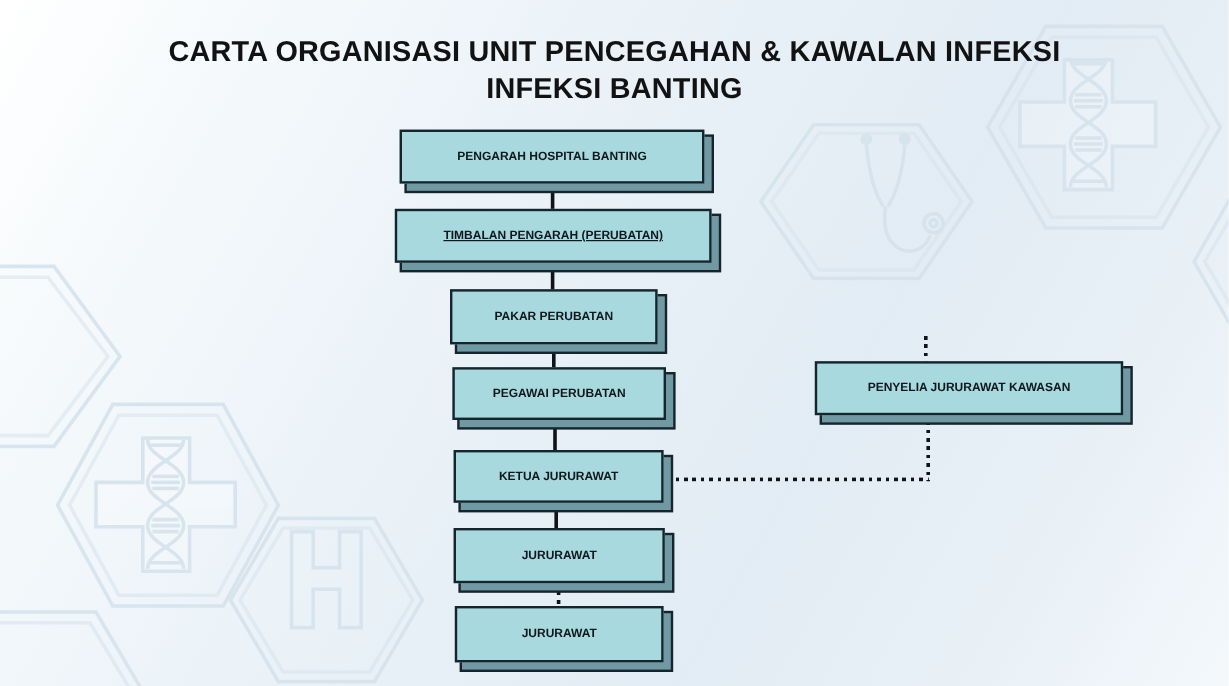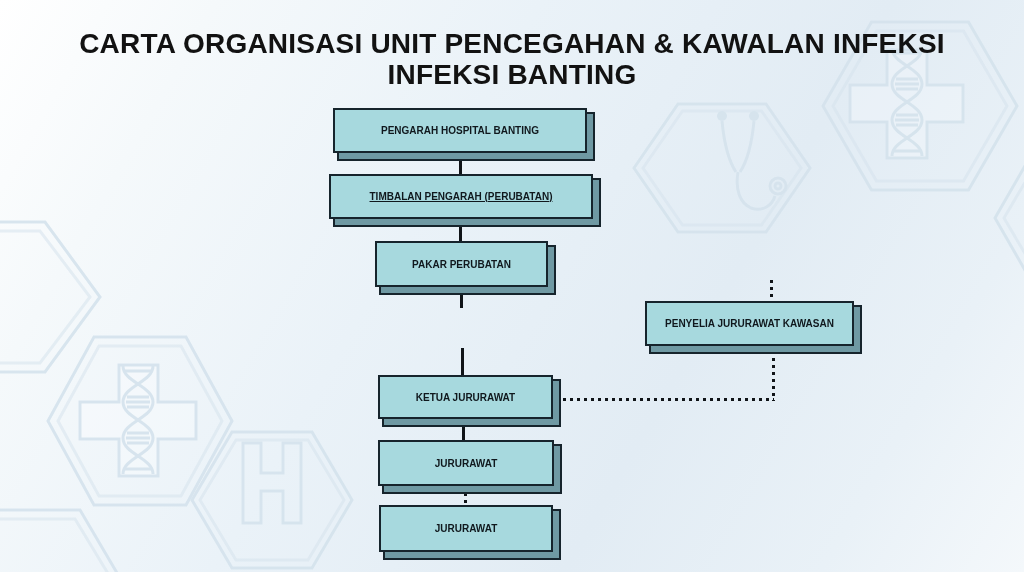--- a/index.html
+++ b/index.html
@@ -7,21 +7,21 @@
     position:relative; width:1024px; height:572px; overflow:hidden;
     font-family:"Liberation Sans", sans-serif;
     background: linear-gradient(120deg, #ffffff 0%, #f5f9fb 16%, #eaf2f8 40%,
                 #e2ecf4 66%, #e9f1f7 85%, #f4f8fb 100%);
   }
   .bg-decor { position:absolute; inset:0; width:1024px; height:572px; }
 
   .chart-title {
     position:absolute; top:28px; left:0; width:100%;
     text-align:center; font-weight:bold; color:#121212;
-    font-size:28px; line-height:31px; letter-spacing:0.2px;
+    font-size:24px; line-height:31px; letter-spacing:0.2px;
   }
 
   .org-box {
     position:absolute; box-sizing:border-box;
     background:#a7d9de; border:2px solid #16242c;
     display:flex; align-items:center; justify-content:center;
     text-align:center; font-weight:bold; font-size:10px; line-height:1.3;
     color:#10181d; padding:2px 6px;
     box-shadow: 6px 6px 0 0 #6f99a3, 6px 6px 0 2px #16242c;
   }
@@ -139,31 +139,34 @@
   </div>
 
   <div class="org-box" style="left:329px; top:174px; width:264px; height:45px;text-decoration:underline;">
     <span>TIMBALAN PENGARAH (PERUBATAN)</span>
   </div>
 
   <div class="org-box" style="left:375px; top:241px; width:173px; height:46px;">
     <span>PAKAR PERUBATAN</span>
   </div>
 
+  <div class="org-box" style="left:377px; top:306px; width:178px; height:44px;">
+    <span>PEGAWAI PERUBATAN</span>
+  </div>
 
   <div class="org-box" style="left:378px; top:375px; width:175px; height:44px;">
     <span>KETUA JURURAWAT</span>
   </div>
 
   <div class="org-box" style="left:378px; top:440px; width:176px; height:46px;">
     <span>JURURAWAT</span>
   </div>
 
   <div class="org-box" style="left:379px; top:505px; width:174px; height:47px;">
     <span>JURURAWAT</span>
   </div>
 
 
-  <div class="org-box" style="left:645px; top:301px; width:209px; height:45px;">
+  <div class="org-box" style="left:679px; top:301px; width:257px; height:45px;">
     <span>PENYELIA JURURAWAT KAWASAN</span>
   </div>
 
 </div>
 
 </body></html>

